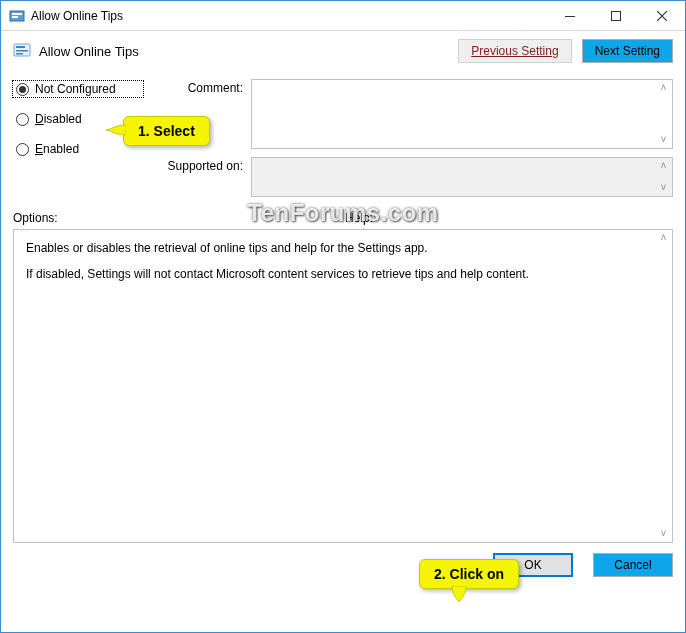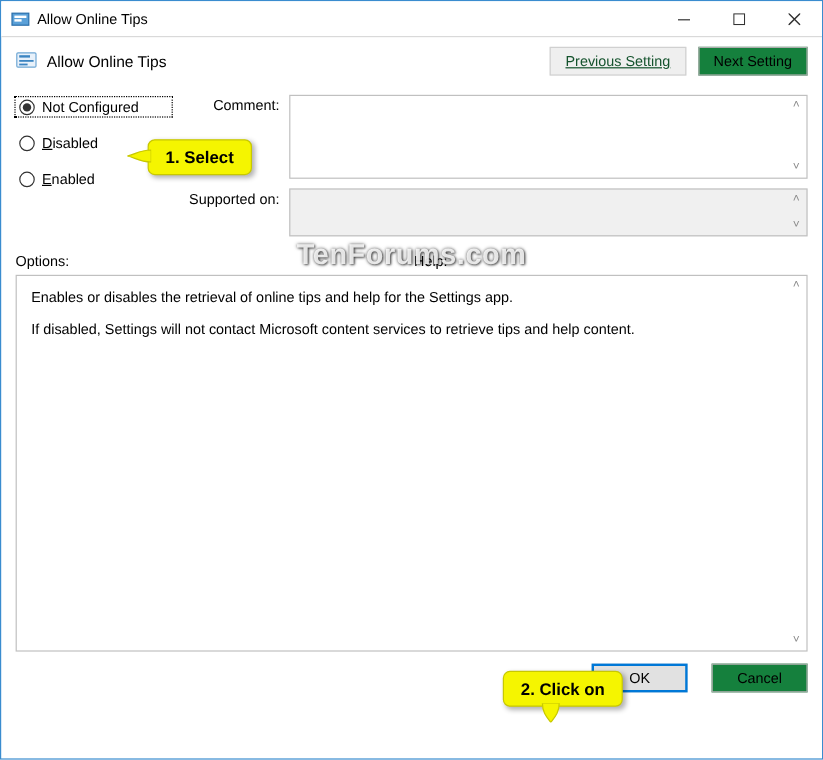--- a/index.html
+++ b/index.html
@@ -48,38 +48,39 @@
   .header-title { font-size: 13px; }
   .nav-buttons {
     margin-left: auto;
     display: flex; gap: 10px;
   }
   button {
     font-family: inherit;
     font-size: 12px;
     height: 24px;
     padding: 0 12px;
-    background: #15803d;
+    background: #0ea5e9;
     border: 1px solid #adadad;
     cursor: pointer;
   }
   button.disabled {
-    color: #14532d;
+    color: #7f1d1d;
     border-color: #d0d0d0;
     background: #efefef;
     cursor: default;
     text-decoration: underline;
   }
   button.primary {
     border: 2px solid #0078d7;
     background: #e1e1e1;
   }
 
   .top-grid {
     display: flex;
+    gap: 10px;
     margin-bottom: 10px;
   }
   .radio-col {
     width: 130px;
     display: flex; flex-direction: column;
     gap: 14px;
     padding-top: 2px;
     position: relative;
   }
   .radio-item {

